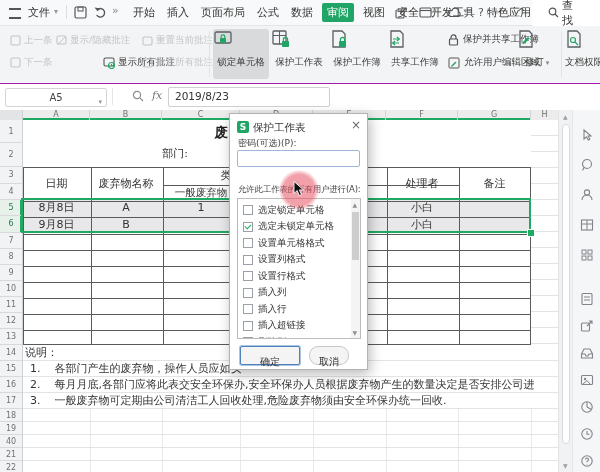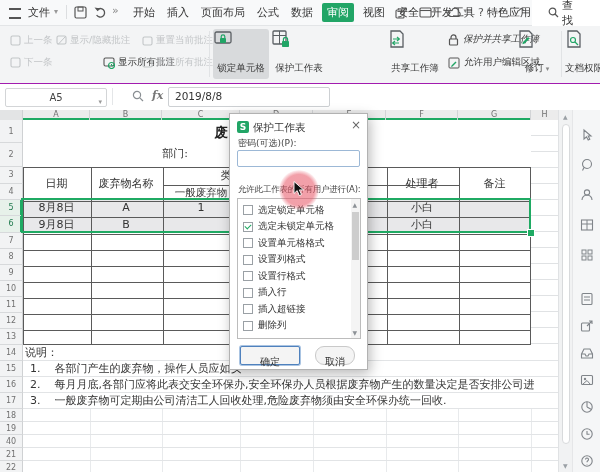--- a/index.html
+++ b/index.html
@@ -27,29 +27,29 @@
   
   .ribbon{position:absolute;left:0;top:26px;width:600px;height:57px;background:#f3f4f5;border-bottom:7px solid #a21caf;}
   .smbtn{position:absolute;display:flex;align-items:center;gap:3px;font-size:9.5px;white-space:nowrap;}
   .smbtn.dis{color:#c2c5c7;}
   .smbtn.en{color:#3a3a3a;}
   .rib-sep{position:absolute;top:5px;width:1px;height:46px;background:#e1e3e5;}
   .bigbtn{position:absolute;top:3px;width:56px;height:50px;text-align:center;font-size:9.5px;color:#3a3a3a;border-radius:3px;}
   .bigbtn .ic{margin:4px auto 2px auto;width:20px;height:20px;}
   .bigbtn.active{background:#d8dadc;}
   .stk{position:absolute;display:flex;align-items:center;gap:4px;font-size:9.5px;color:#3a3a3a;white-space:nowrap;}
-  .bb-label{display:block;margin-top:13px;white-space:nowrap;}
+  .bb-label{display:block;margin-top:7px;white-space:nowrap;}
 
   
   .fbar{position:absolute;left:0;top:84px;width:600px;height:26px;background:#fff;border-bottom:1px solid #dfe1e3;}
   .namebox{position:absolute;left:5px;top:4px;width:100px;height:17px;border:1px solid #d3d5d7;border-radius:2px;background:#fff;
            font-size:10px;color:#444;text-align:center;line-height:17px;}
   .namebox .nb-caret{position:absolute;right:4px;top:5px;font-size:7px;color:#999;}
   .fb-sep{position:absolute;left:112px;top:4px;width:1px;height:17px;background:#e4e6e8;}
-  .fb-fx{position:absolute;left:152px;top:5px;font-size:11px;font-style:italic;color:#777;font-family:"DejaVu Serif","Liberation Serif",serif;font-weight:bold;}
+  .fb-fx{position:absolute;left:152px;top:5px;font-size:11px;font-style:italic;color:#777;font-family:"DejaVu Serif","Liberation Serif",serif;}
   .fb-input{position:absolute;left:168px;top:3px;width:160px;height:18px;border:1px solid #cdd0d3;border-radius:2px;}
   .fb-value{position:absolute;left:175px;top:6px;font-size:10.5px;color:#333;}
 
   
   .colheaders{position:absolute;left:0;top:110px;width:558px;height:10px;display:flex;background:#ececec;font-size:8px;color:#707070;}
   .colheaders .corner{width:23px;height:10px;background:#e3e4e5;border-right:1px solid #cfd1d3;box-sizing:border-box;}
   .colheaders span{display:block;height:10px;line-height:10px;text-align:center;border-right:1px solid #d2d4d6;box-sizing:border-box;}
   .colheaders span:nth-of-type(1){width:67px;} .colheaders span:nth-of-type(2){width:72px;}
   .colheaders span:nth-of-type(3){width:78px;} .colheaders span:nth-of-type(4){width:73px;}
   .colheaders span:nth-of-type(5){width:73px;} .colheaders span:nth-of-type(6){width:72px;}
@@ -114,21 +114,21 @@
   .cb{width:10px;height:10px;border:1px solid #9aa0a5;background:#fff;margin-right:5px;flex:none;position:relative;box-sizing:border-box;}
   .cb.checked::after{content:"";position:absolute;left:1px;top:1.5px;width:5px;height:3px;
         border-left:1.6px solid #1faa63;border-bottom:1.6px solid #1faa63;transform:rotate(-45deg);}
   .list-scroll{position:absolute;left:121px;top:85px;width:9px;height:139px;background:#f4f4f4;}
   .ls-up{position:absolute;left:1.5px;top:2px;font-size:6px;color:#8c9196;}
   .ls-thumb{position:absolute;left:1px;top:13px;width:7px;height:48px;background:#cdcdcd;}
   .ls-dn{position:absolute;left:1.5px;bottom:2px;font-size:6px;color:#8c9196;}
   .dlg-btn{position:absolute;top:232px;height:19px;background:#f4f4f4;border:1px solid #c9c9c9;border-radius:2px;
            font-size:10px;color:#333;font-family:inherit;padding:8px;}
   .dlg-btn.ok{left:10px;width:60px;border:1px solid #4f81bd;box-shadow:0 0 0 1px #aac4e2;}
-  .dlg-btn.cancel{left:85px;width:40px;border-radius:9px;}
+  .dlg-btn.cancel{left:79px;width:40px;border-radius:9px;}
 
   
   .click-ind{position:absolute;left:279px;top:170px;width:40px;height:40px;border-radius:50%;z-index:60;
      background:radial-gradient(circle,rgba(231,82,99,0.55) 0 55%,rgba(231,82,99,0.2) 66%,transparent 72%);}
   .cursor{position:absolute;left:293px;top:181px;z-index:61;}
 </style>
 </head>
 <body>
 
 <div class="app">
@@ -259,31 +259,41 @@
         <svg width="20" height="20" viewBox="0 0 20 20">
             <rect x="2" y="2" width="13" height="13" rx="1" fill="none" stroke="#5a5f63" stroke-width="1.3"></rect>
             <line x1="2" y1="6.5" x2="15" y2="6.5" stroke="#5a5f63"></line>
             <line x1="8.5" y1="2" x2="8.5" y2="15" stroke="#5a5f63"></line>
             <rect x="11" y="12" width="7" height="6" rx="0.8" fill="#21a566"></rect>
             <path d="M12.4 12 v-1.5 a2.1 2.1 0 0 1 4.2 0 V12" fill="none" stroke="#21a566" stroke-width="1.2"></path>
           </svg>
       </span>
       <span class="bb-label">保护工作表</span>
     </div>
+    <div class="bigbtn" style="left:329px;">
+      <span class="ic">
+        <svg width="20" height="20" viewBox="0 0 20 20">
+            <path d="M4 2 h9 l3 3 v13 h-12 Z" fill="none" stroke="#5a5f63" stroke-width="1.3"></path>
+            <rect x="10" y="12" width="7" height="6" rx="0.8" fill="#21a566"></rect>
+            <path d="M11.4 12 v-1.5 a2.1 2.1 0 0 1 4.2 0 V12" fill="none" stroke="#21a566" stroke-width="1.2"></path>
+          </svg>
+      </span>
+      <span class="bb-label">保护工作簿</span>
+    </div>
     <div class="bigbtn" style="left:387px;">
       <span class="ic">
         <svg width="20" height="20" viewBox="0 0 20 20">
             <path d="M4 2 h9 l3 3 v13 h-12 Z" fill="none" stroke="#5a5f63" stroke-width="1.3"></path>
             <path d="M6 10 h6 M10 8 l2.4 2 -2.4 2 M12 14 h-6 M8 12 l-2.4 2 2.4 2" fill="none" stroke="#21a566" stroke-width="1.1"></path>
           </svg>
       </span>
       <span class="bb-label">共享工作簿</span>
     </div>
 
-    <div class="stk" style="left:448px;top:7px;font-style:italic;">
+    <div class="stk" style="left:448px;top:7px;">
       <span>
         <svg width="11" height="12" viewBox="0 0 11 12">
             <rect x="1.5" y="5" width="8" height="6" rx="0.8" fill="none" stroke="#555" stroke-width="1.2"></rect>
             <path d="M3 5 v-1.6 a2.5 2.5 0 0 1 5 0 V5" fill="none" stroke="#555" stroke-width="1.2"></path>
           </svg>
       </span>
       <span>保护并共享工作簿</span>
     </div>
     <div class="stk" style="left:448px;top:30px;">
       <span>
@@ -324,21 +334,21 @@
     </div>
     <div class="fb-sep"></div>
     <span class="abs" style="left:132px;top:6px;">
       <svg width="12" height="12" viewBox="0 0 12 12">
           <circle cx="5" cy="5" r="3.6" fill="none" stroke="#8a8f93" stroke-width="1.2"></circle>
           <line x1="7.8" y1="7.8" x2="11" y2="11" stroke="#8a8f93" stroke-width="1.2"></line>
         </svg>
     </span>
     <span class="fb-fx">fx</span>
     <div class="fb-input"></div>
-    <span class="fb-value">2019/8/8</span>
+    <span class="fb-value">2019/8/23</span>
   </div>
 
   <div class="colheaders">
     <div class="corner"></div>
 
   <span>A</span>
       <span>B</span>
       <span>C</span>
       <span>D</span>
       <span>E</span>
@@ -536,20 +546,24 @@
         <div class="opt">
           <span class="cb"></span>
           <span>设置列格式</span>
         </div>
 
         <div class="opt">
           <span class="cb"></span>
           <span>设置行格式</span>
         </div>
 
+        <div class="opt">
+          <span class="cb"></span>
+          <span>插入列</span>
+        </div>
 
         <div class="opt">
           <span class="cb"></span>
           <span>插入行</span>
         </div>
 
         <div class="opt">
           <span class="cb"></span>
           <span>插入超链接</span>
         </div>

